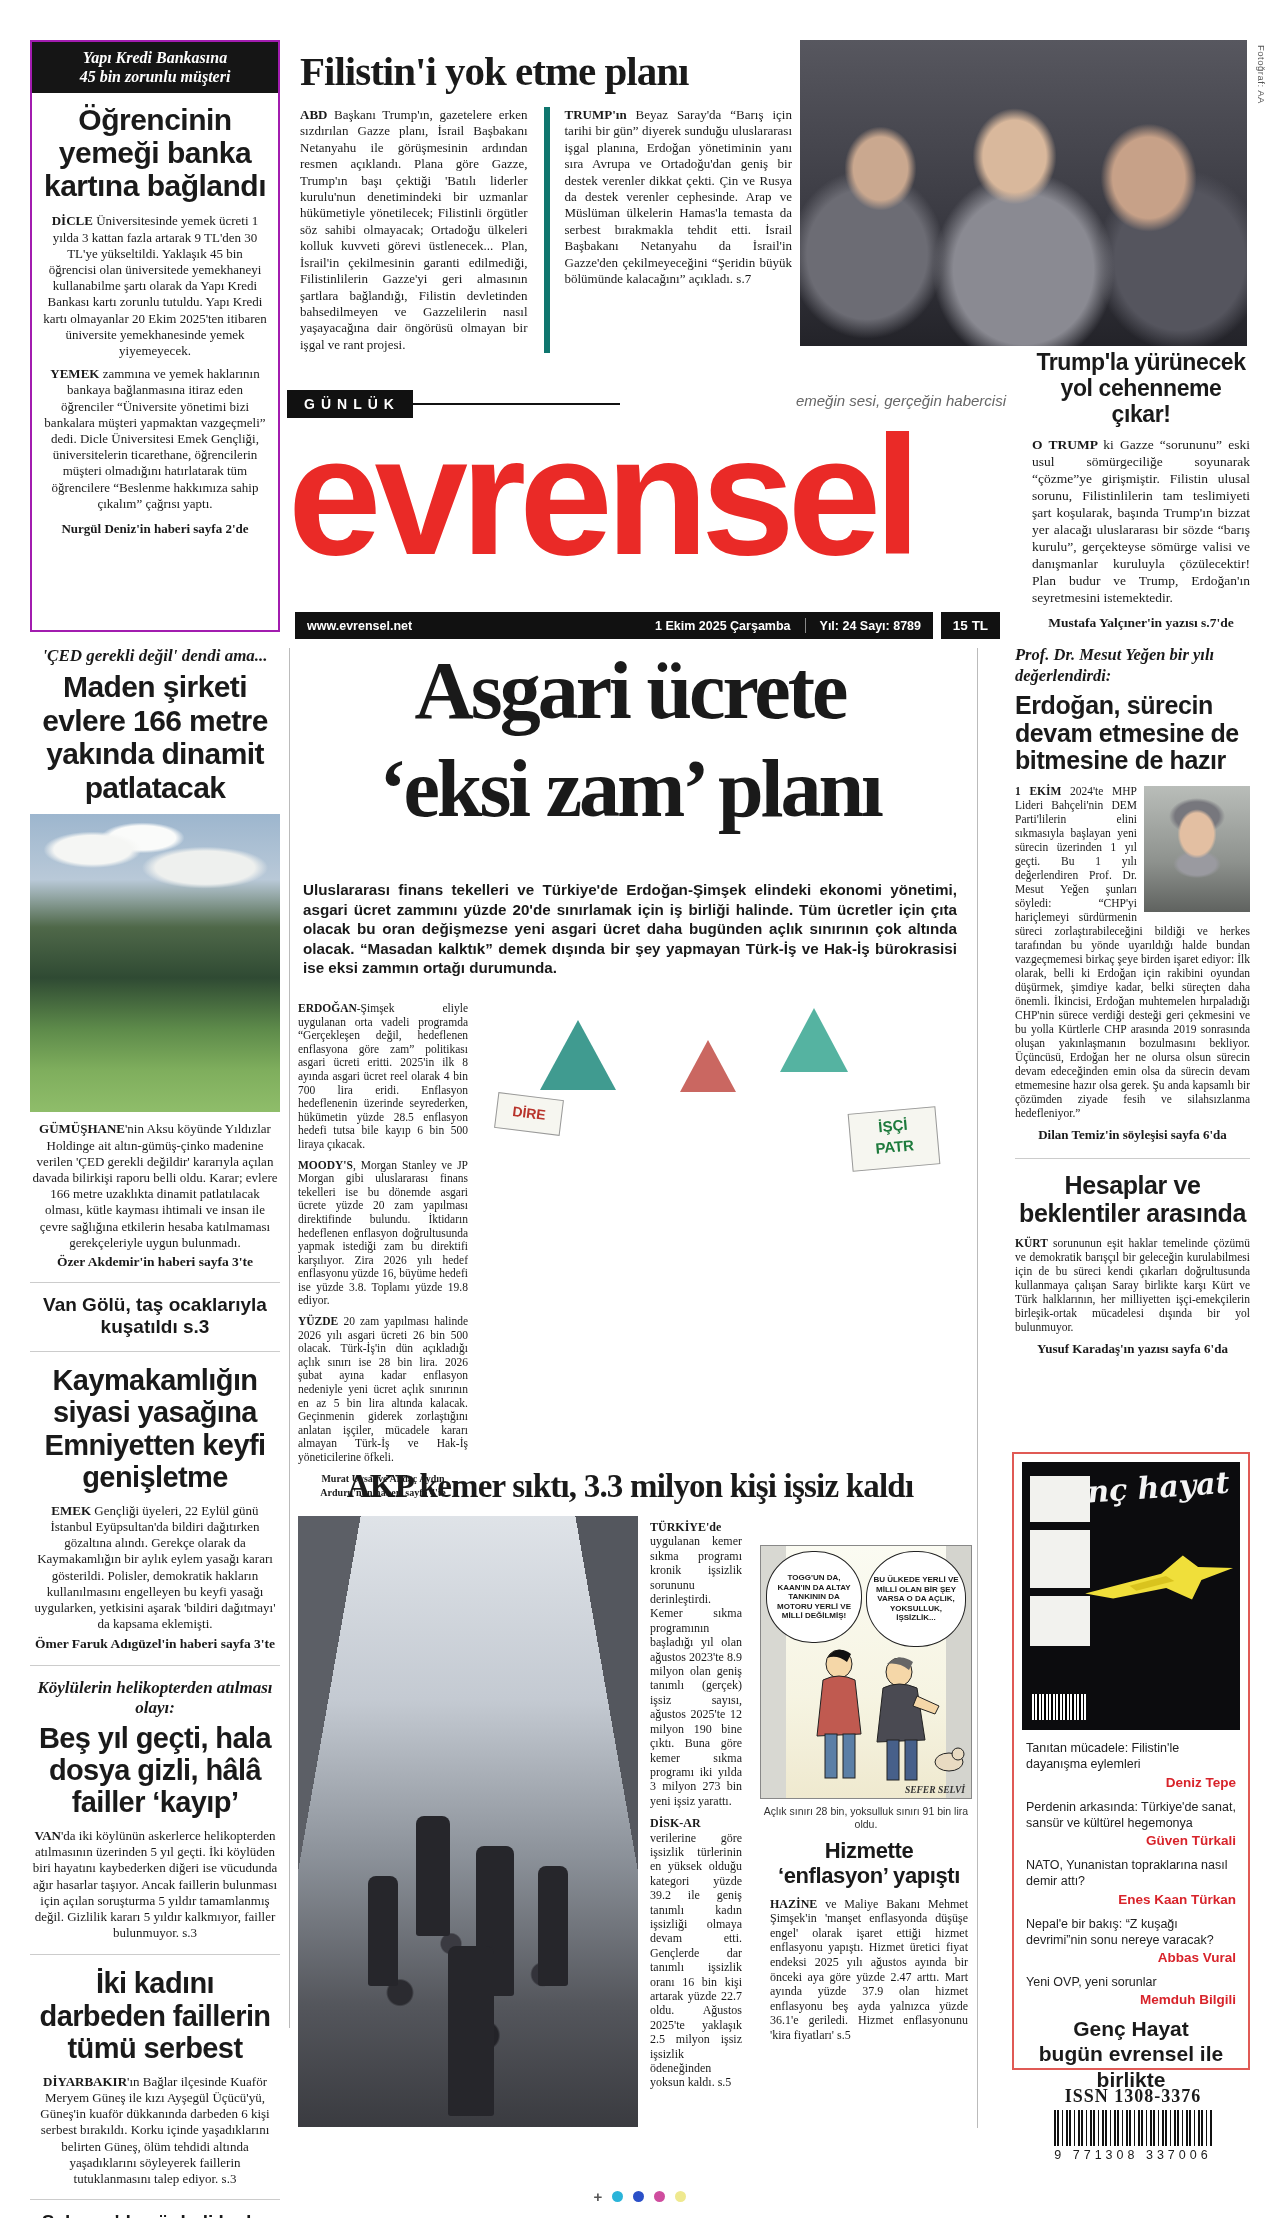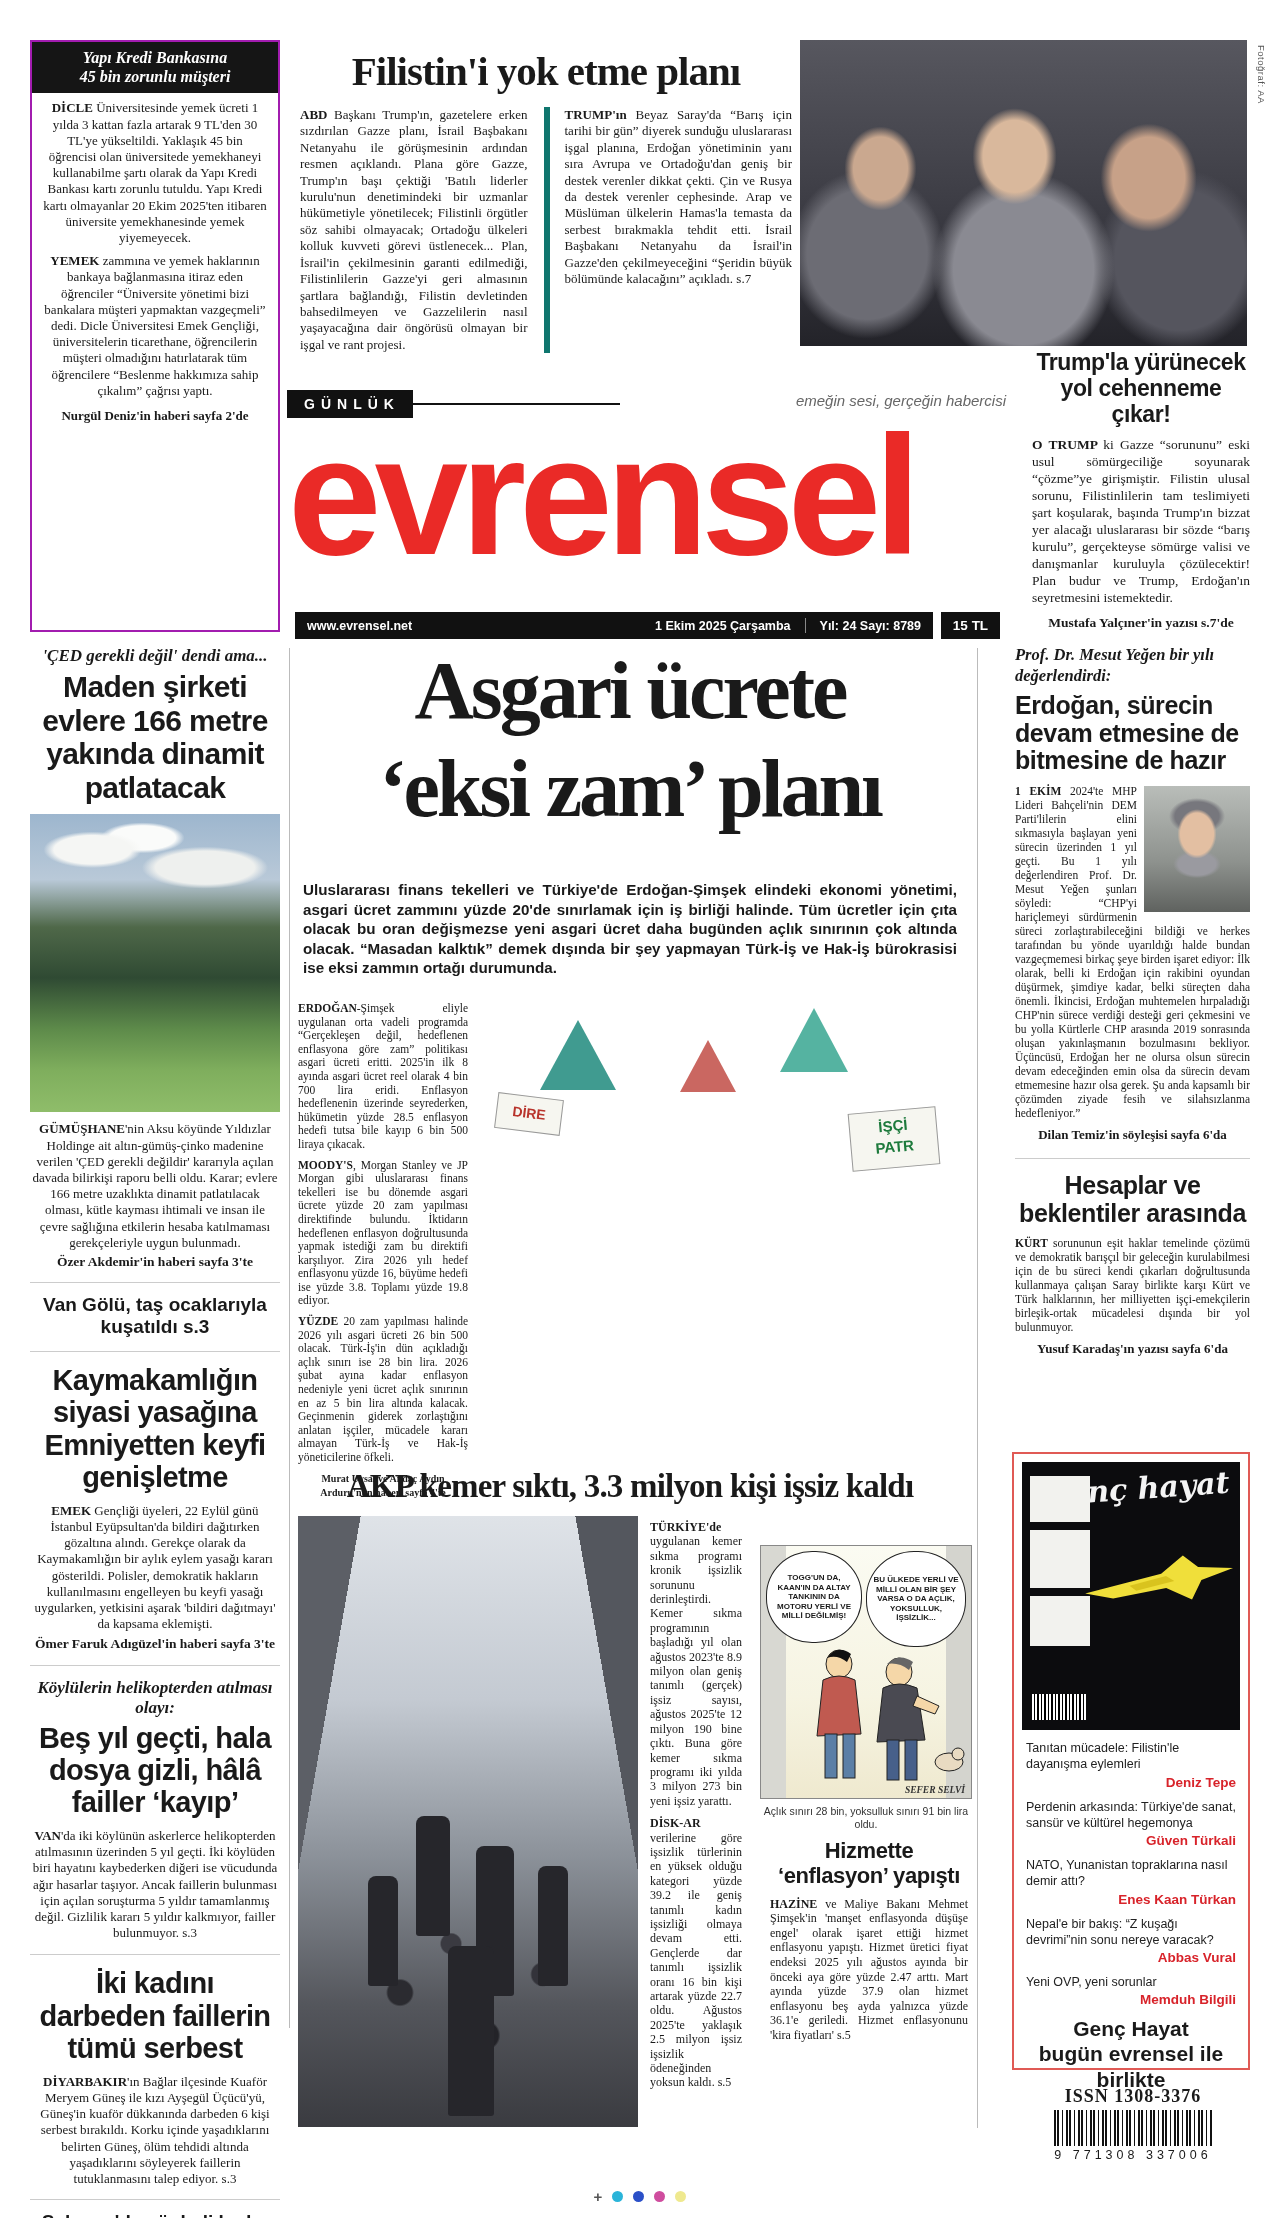--- a/index.html
+++ b/index.html
@@ -12,21 +12,21 @@
   
   .tl-box{left:30px;top:40px;width:250px;height:592px;border:2px solid #a21caf;box-sizing:border-box;background:#fff;}
   .tl-banner{background:#151515;color:#fff;padding:6px 4px 7px;text-align:center;
              font-family:"Liberation Serif",serif;font-style:italic;font-weight:bold;font-size:16px;line-height:1.2;}
   .tl-head{font-family:"Liberation Sans",sans-serif;font-weight:bold;font-size:30px;line-height:1.1;
            letter-spacing:-.5px;text-align:center;padding:10px 6px 4px;}
   .tl-p{font-size:13px;line-height:16.2px;text-align:center;padding:7px 11px 0;}
   .tl-by{font-weight:bold;font-size:13px;text-align:center;padding:9px 8px 0;}
   
   .pal{left:300px;top:50px;width:492px;}
-  .pal h1{margin:0 0 14px;font-size:41px;line-height:1.05;letter-spacing:-1px;text-align:center;font-weight:bold;}
+  .pal h1{margin:0 0 14px;font-size:41px;line-height:1.05;letter-spacing:-1px;text-align:left;font-weight:bold;}
   .pal-cols{display:flex;gap:16px;}
   .pal-col{width:238px;font-size:13px;line-height:16.4px;text-align:justify;}
   .pal-col+.pal-col{border-left:6px solid #0f766e;padding-left:15px;}
   
   .gaza{left:800px;top:40px;width:447px;height:306px;
         background:
         radial-gradient(60px 70px at 18% 42%,#caa88f 0 45%,transparent 60%),
         radial-gradient(70px 80px at 48% 38%,#d9b89c 0 45%,transparent 60%),
         radial-gradient(80px 90px at 78% 45%,#c7a188 0 45%,transparent 60%),
         radial-gradient(120px 130px at 15% 70%,#6c6c74 0 50%,transparent 65%),
@@ -174,20 +174,21 @@
 <div id="page">
 
   <div class="abs hairline v1"></div>
   <div class="abs hairline v2"></div>
 
   <div class="abs tl-box">
     <div class="tl-banner">
       <div>Yapı Kredi Bankasına</div>
       <div>45 bin zorunlu müşteri</div>
     </div>
+    <div class="tl-head">Öğrencinin yemeği banka kartına bağlandı</div>
     <div class="tl-p"><span class="lead">DİCLE </span><span>Üniversitesinde yemek ücreti 1 yılda 3 kattan fazla artarak 9 TL'den 30 TL'ye yükseltildi. Yaklaşık 45 bin öğrencisi olan üniversitede yemekhaneyi kullanabilme şartı olarak da Yapı Kredi Bankası kartı zorunlu tutuldu. Yapı Kredi kartı olmayanlar 20 Ekim 2025'ten itibaren üniversite yemekhanesinde yemek yiyemeyecek.</span></div>
     <div class="tl-p"><span class="lead">YEMEK </span><span>zammına ve yemek haklarının bankaya bağlanmasına itiraz eden öğrenciler “Üniversite yönetimi bizi bankalara müşteri yapmaktan vazgeçmeli” dedi. Dicle Üniversitesi Emek Gençliği, üniversitelerin ticarethane, öğrencilerin müşteri olmadığını hatırlatarak tüm öğrencilere “Beslenme hakkımıza sahip çıkalım” çağrısı yaptı.</span></div>
     <div class="tl-by">Nurgül Deniz'in haberi sayfa 2'de</div>
   </div>
 
   <div class="abs pal">
     <h1>Filistin'i yok etme planı</h1>
     <div class="pal-cols">
       <div class="pal-col"><span class="lead">ABD </span><span>Başkanı Trump'ın, gazetelere erken sızdırılan Gazze planı, İsrail Başbakanı Netanyahu ile görüşmesinin ardından resmen açıklandı. Plana göre Gazze, Trump'ın başı çektiği 'Batılı liderler kurulu'nun denetimindeki bir uzmanlar hükümetiyle yönetilecek; Filistinli örgütler söz sahibi olmayacak; Ortadoğu ülkeleri kolluk kuvveti görevi üstlenecek... Plan, İsrail'in çekilmesinin garanti edilmediği, Filistinlilerin Gazze'yi geri almasının şartlara bağlandığı, Filistin devletinden bahsedilmeyen ve Gazzelilerin nasıl yaşayacağına dair öngörüsü olmayan bir işgal ve rant projesi.</span></div>
       <div class="pal-col"><span class="lead">TRUMP'ın </span><span>Beyaz Saray'da “Barış için tarihi bir gün” diyerek sunduğu uluslararası işgal planına, Erdoğan yönetiminin yanı sıra Avrupa ve Ortadoğu'dan geniş bir destek verenler dikkat çekti. Çin ve Rusya da destek verenler cephesinde. Arap ve Müslüman ülkelerin Hamas'la temasta da serbest bırakmakla tehdit etti. İsrail Başbakanı Netanyahu da İsrail'in Gazze'den çekilmeyeceğini “Şeridin büyük bölümünde kalacağını” açıkladı. s.7</span></div>

